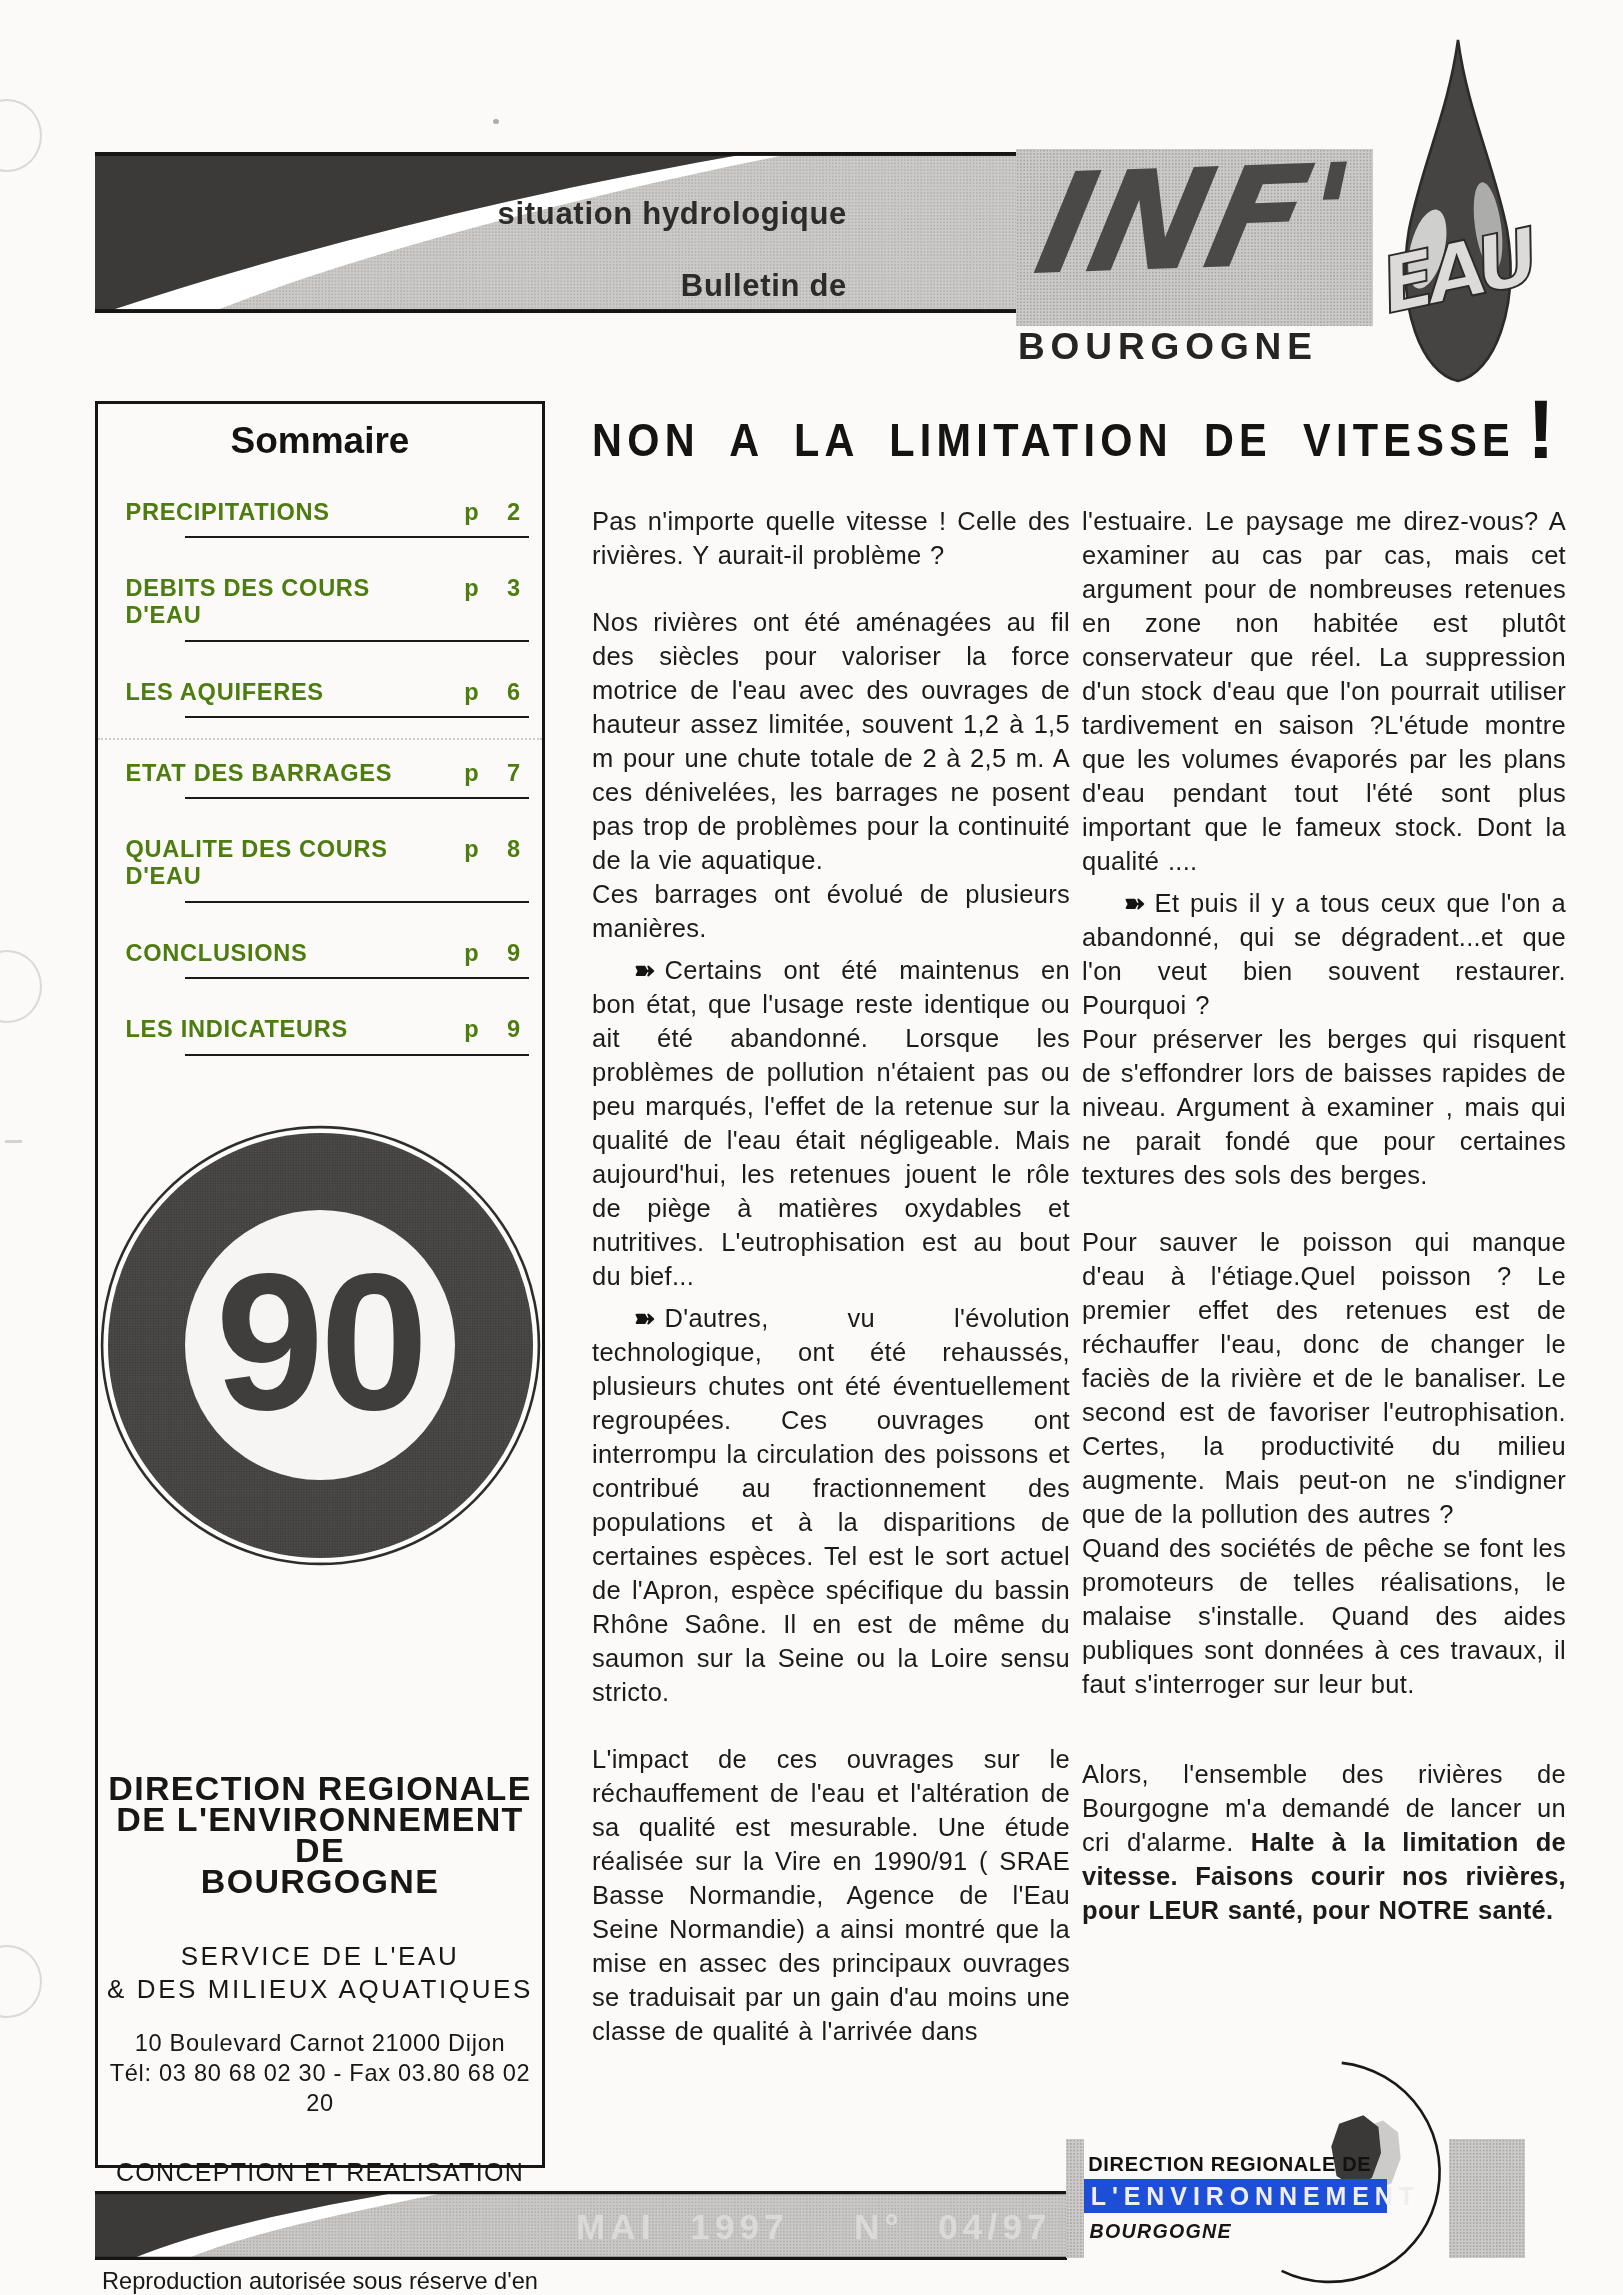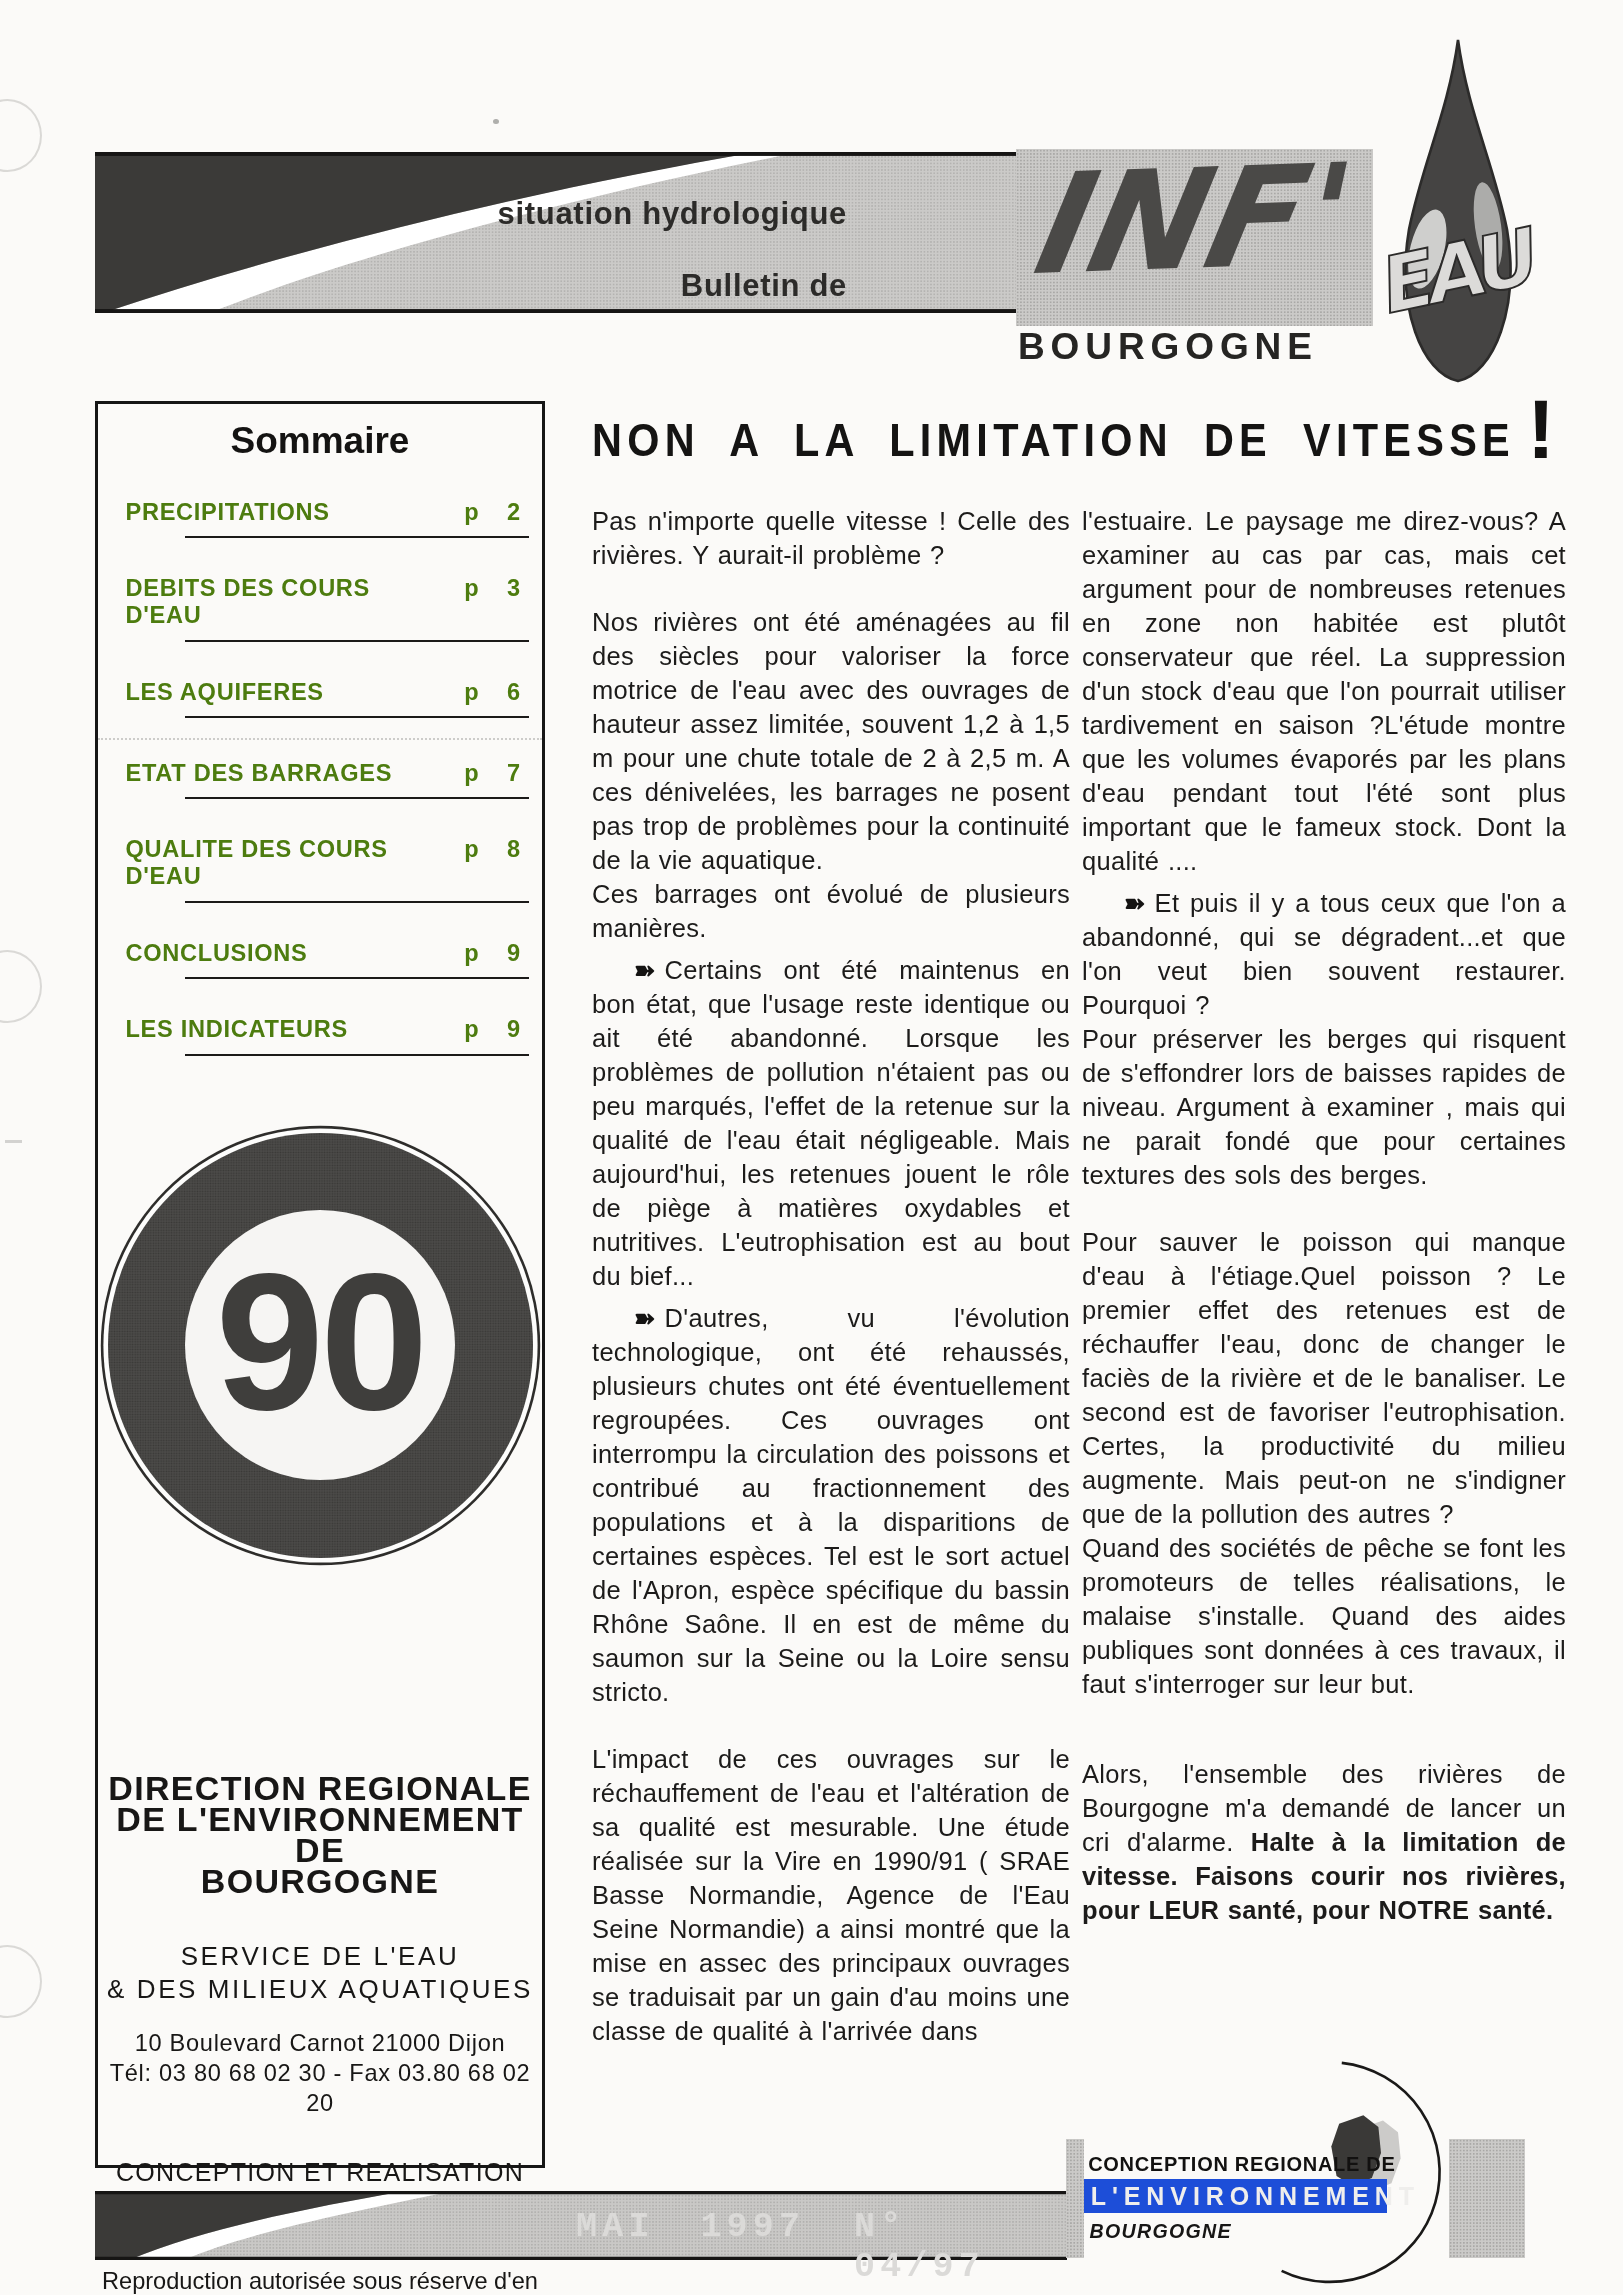--- a/index.html
+++ b/index.html
@@ -95,21 +95,20 @@
   .p-arrow{text-indent:42px;}
   .arrow{font-weight:bold;letter-spacing:-1.3px;margin-right:10.5px;color:#141312;font-style:normal;}
   .bold-tail{font-weight:bold;}
   
   .footer-band{left:95px;top:2191px;width:972px;height:69px;}
   .footer-band svg{display:block;width:100%;height:100%;}
   .footer-text{
     position:absolute;top:15.7px;font-size:35px;font-weight:bold;color:#dbdad8;
     letter-spacing:5.2px;word-spacing:19.6px;
     text-shadow:0 0 1.3px #96print958f,0 0 2px #94938f;
-    font-family:Liberation Mono, monospace;
   }
   .footer-date{left:481px;}
   .footer-issue{left:759px;}
   
   .dre{left:1079px;top:2055px;width:484px;height:240px;}
   .dre svg{position:absolute;left:124px;top:0px;width:288px;height:240px;}
   .dre-line1{position:absolute;left:9.2px;top:98px;font-size:20px;font-weight:bold;color:#121110;letter-spacing:0.7px;}
   .dre-bar{
     position:absolute;left:3.9px;top:124px;width:296px;height:34px;background:#1d4ed8;
     color:#efeeec;font-size:25px;font-weight:bold;letter-spacing:5.9px;
@@ -314,21 +313,21 @@
   </div>
 
   <div class="abs dre">
     <svg viewBox="0 0 440 367">
       <path d="M 212 12 A 168 168 0 1 1 120 330" fill="none" stroke="#1a1918" stroke-width="4"></path>
       <g>
         <path d="M208,105 L245,92 L268,110 L272,150 L258,188 L228,200 L204,185 L196,140 Z" fill="#bcbbb9" opacity="0.75" transform="translate(30,8)"></path>
         <path d="M208,105 L245,92 L268,110 L272,150 L258,188 L228,200 L204,185 L196,140 Z" fill="#3a3937"></path>
       </g>
     </svg>
-    <div class="dre-line1">CONCEPTION REGIONALE DE</div>
+    <div class="dre-line1">DIRECTION REGIONALE DE</div>
     <div class="dre-bar">L'ENVIRONNEMENT</div>
     <div class="dre-line3">BOURGOGNE</div>
     <div class="stamp-strip strip-left gray-dots"></div>
     <div class="stamp-strip strip-right gray-dots"></div>
   </div>
 
 </div>
 
 
 </body></html>

